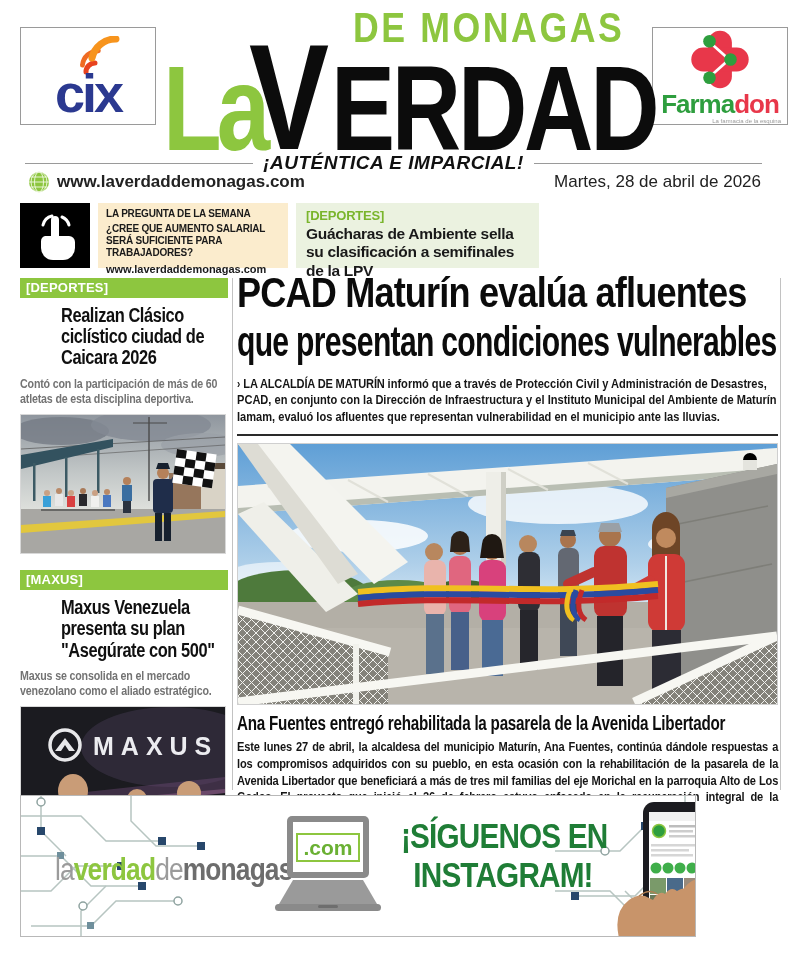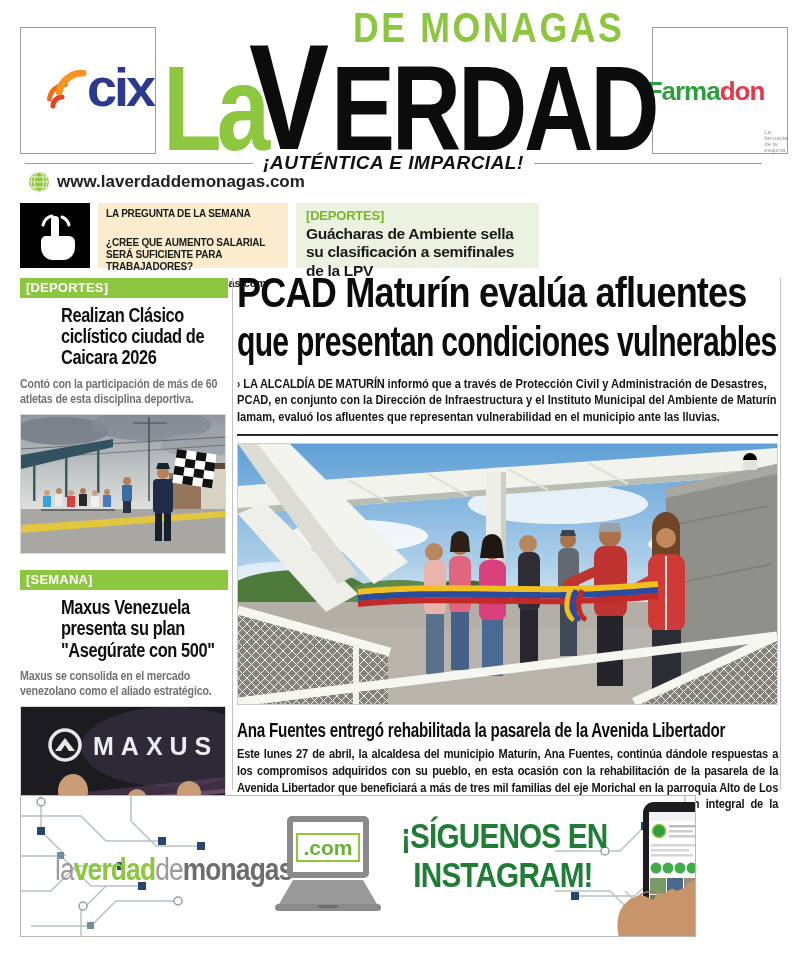--- a/index.html
+++ b/index.html
@@ -4,22 +4,22 @@
 <style>
   * { margin:0; padding:0; box-sizing:border-box; }
   html,body { background:#fff; }
   body { font-family:"Liberation Sans", sans-serif; color:#1a1a1a; }
   .page { position:relative; width:794px; height:964px; background:#fff; overflow:hidden; }
   .c78 { transform:scaleX(.78); transform-origin:0 0; width:128%; display:block; }
   .c82 { transform:scaleX(.82); transform-origin:0 0; width:122%; display:block; }
   .c85 { transform:scaleX(.85); transform-origin:0 0; width:118%; display:block; }
 
   
-  .logo-box { position:absolute; top:27px; width:136px; height:127px; border:1px solid #9a9a9a; background:#fff;
-              display:flex; flex-direction:row; align-items:center; justify-content:center; }
+  .logo-box { position:absolute; top:27px; width:136px; height:98px; border:1px solid #9a9a9a; background:#fff;
+              display:flex; flex-direction:column; align-items:center; justify-content:center; }
   .cix-box { left:20px; }
   .farmadon-box { left:652px; }
   .cix-word { font-size:54px; font-weight:800; color:#2b3990; letter-spacing:-3px; line-height:.8; margin-top:-6px; }
   .farmadon-word { font-size:26px; font-weight:800; letter-spacing:-1px; line-height:1; }
   .farmadon-word .g { color:#2e9e3e; } .farmadon-word .r { color:#e8374a; }
   .farmadon-tag { font-size:6px; color:#999; margin-top:1px; align-self:flex-end; margin-right:6px; }
 
   .masthead { position:absolute; left:163px; top:10px; width:495px; height:146px; }
   .masthead span { position:absolute; font-weight:800; line-height:.78; transform-origin:0 100%; white-space:nowrap; }
   .m-la    { left:0;   bottom:0; font-size:120px; color:#8dc63f; transform:scaleX(.80); letter-spacing:-6px; }
@@ -33,21 +33,21 @@
 
   .web-row { position:absolute; left:28px; top:171px; width:733px; display:flex; justify-content:space-between; align-items:center; }
   .web-left { display:flex; align-items:center; gap:7px; font-size:17px; font-weight:700; color:#222; }
   .date-txt { font-size:17px; font-weight:400; color:#222; }
 
   
   .ticker { position:absolute; left:20px; top:203px; width:758px; height:65px; display:flex; gap:8px; }
   .tk-icon { width:70px; background:#000; display:flex; align-items:center; justify-content:center; flex:none; }
   .tk-q { width:190px; background:#fbeccd; padding:5px 8px 8px; flex:none; }
   .tk-q-title { font-size:10px; font-weight:800; letter-spacing:-.2px; }
-  .tk-q-question { font-size:10px; font-weight:800; letter-spacing:-.2px; line-height:1.18; margin-top:18px; }
+  .tk-q-question { font-size:10px; font-weight:800; letter-spacing:-.2px; line-height:1.18; margin-top:4px; }
   .tk-q-site { font-size:11px; font-weight:800; margin-top:5px; }
   .tk-box { padding:5px 10px 4px; }
   .tk-sports { width:243px; background:#ebf2e0; flex:none; }
   .tk-intl { flex:1; background:#fbeccd; border:1px solid #f2b24e; }
   .tk-label { font-size:13px; font-weight:800; letter-spacing:-.2px; }
   .tk-sports .tk-label { color:#7ab52c; }
   .tk-intl .tk-label { color:#f0a232; }
   .tk-headline { font-size:15.5px; font-weight:700; line-height:1.18; color:#191919; margin-top:2px; letter-spacing:-.3px; }
 
   
@@ -65,21 +65,21 @@
   
   .main-col { position:absolute; left:237px; top:271px; width:541px; }
   .hl { font-weight:800; font-size:43px; color:#0b0b0b; line-height:1.02; white-space:nowrap; letter-spacing:-1px; }
   .hl1 { transform:scaleX(.84); transform-origin:0 0; }
   .hl2 { transform:scaleX(.70); transform-origin:0 0; margin-top:5px; }
   .lead { margin-top:12px; font-size:13.5px; font-weight:700; line-height:1.22; color:#161616; }
   .lead .marker { font-size:12px; }
   .lead .strong { letter-spacing:-.2px; }
   .main-rule { border:none; border-top:2px solid #2a2a2a; margin-top:9px; }
   .main-photo { margin-top:7px; width:541px; line-height:0; border:1px solid #cfcfcf; }
-  .cap-title { font-size:19.5px; font-weight:800; letter-spacing:-.3px; margin-top:14px; color:#0d0d0d; }
+  .cap-title { font-size:19.5px; font-weight:800; letter-spacing:-.3px; margin-top:7px; color:#0d0d0d; }
   .cap-body { font-size:13.5px; font-weight:700; line-height:1.24; letter-spacing:-.2px; text-align:justify; margin-top:4px; color:#151515; }
 
   
   .banner { position:absolute; left:20px; top:795px; width:676px; height:142px; border:1px solid #b8b8b8; background:#fff; overflow:hidden; }
   .circuit { position:absolute; top:0; height:142px; }
   .circuit.l { left:0; }
   .circuit.r { right:0; transform:scaleX(-1); }
   .banner-logo { position:absolute; left:34px; top:56px; font-size:31px; white-space:nowrap; letter-spacing:-1px; }
   .banner-logo .la { color:#9b9b9b; font-weight:400; }
   .banner-logo .verdad { color:#8dc63f; font-weight:800; }
@@ -136,20 +136,21 @@
       <svg width="22" height="22" viewBox="0 0 22 22">
         <circle cx="11" cy="11" r="10" fill="#8dc63f"></circle>
         <ellipse cx="11" cy="11" rx="4.5" ry="10" fill="none" stroke="#eaf5d8" stroke-width="1"></ellipse>
         <ellipse cx="11" cy="11" rx="8" ry="10" fill="none" stroke="#eaf5d8" stroke-width="1"></ellipse>
         <line x1="1" y1="11" x2="21" y2="11" stroke="#eaf5d8" stroke-width="1"></line>
         <line x1="2.5" y1="6" x2="19.5" y2="6" stroke="#eaf5d8" stroke-width="1"></line>
         <line x1="2.5" y1="16" x2="19.5" y2="16" stroke="#eaf5d8" stroke-width="1"></line>
       </svg>
       <span>www.laverdaddemonagas.com</span>
     </div>
+    <div class="date-txt">Martes, 28 de abril de 2026</div>
   </div>
 
   <div class="ticker">
     <div class="tk-icon">
       <svg width="44" height="52" viewBox="0 0 44 52">
         <path d="M10,15 a12,12 0 0 1 9,-9" fill="none" stroke="#fff" stroke-width="3" stroke-linecap="round"></path>
         <path d="M29,7 a12,12 0 0 1 7,8" fill="none" stroke="#fff" stroke-width="3" stroke-linecap="round"></path>
         <rect x="18" y="6" width="8" height="28" rx="4" fill="#fff"></rect>
         <path d="M12,26 h24 a6,6 0 0 1 6,6 v6 a12,12 0 0 1 -12,12 h-10 a12,12 0 0 1 -12,-12 v-6 a6,6 0 0 1 4,-6 z" fill="#fff"></path>
       </svg>
@@ -239,21 +240,21 @@
             <rect x="0" y="17" width="10" height="8.5" fill="#111"></rect>
               <rect x="20" y="17" width="10" height="8.5" fill="#111"></rect>
             <rect x="10" y="25.5" width="10" height="8.5" fill="#111"></rect>
               <rect x="30" y="25.5" width="10" height="8.5" fill="#111"></rect>
           </g>
         </svg>
       </div>
     </div>
 
     <div class="story story2">
-      <div class="sec-bar">[SEMANA]</div>
+      <div class="sec-bar">[MAXUS]</div>
       <div class="story-h">
           <span class="c82">Maxus Venezuela presenta su plan "Asegúrate con 500"</span>
         </div>
       <div class="story-sum">
           <span class="c82">Maxus se consolida en el mercado venezolano como el aliado estratégico.</span>
         </div>
       <div class="story-photo">
         <svg width="204" height="178" viewBox="0 0 204 178">
           <rect width="204" height="178" fill="#1b1b20"></rect>
           <ellipse cx="150" cy="40" rx="90" ry="40" fill="#3c3348" opacity=".6"></ellipse>

